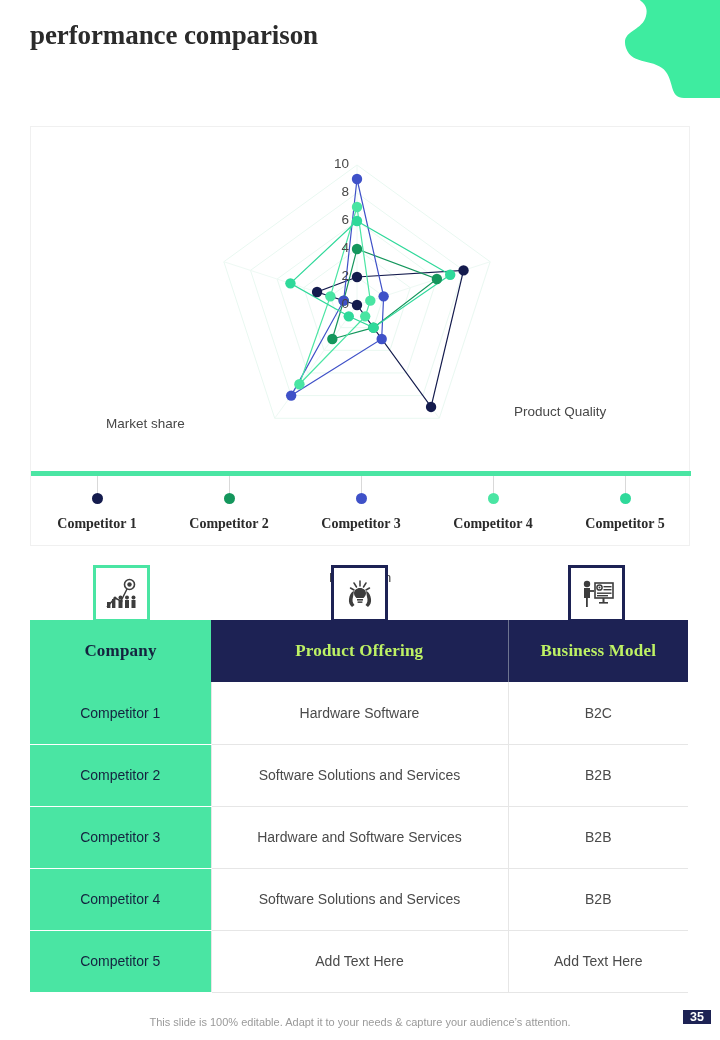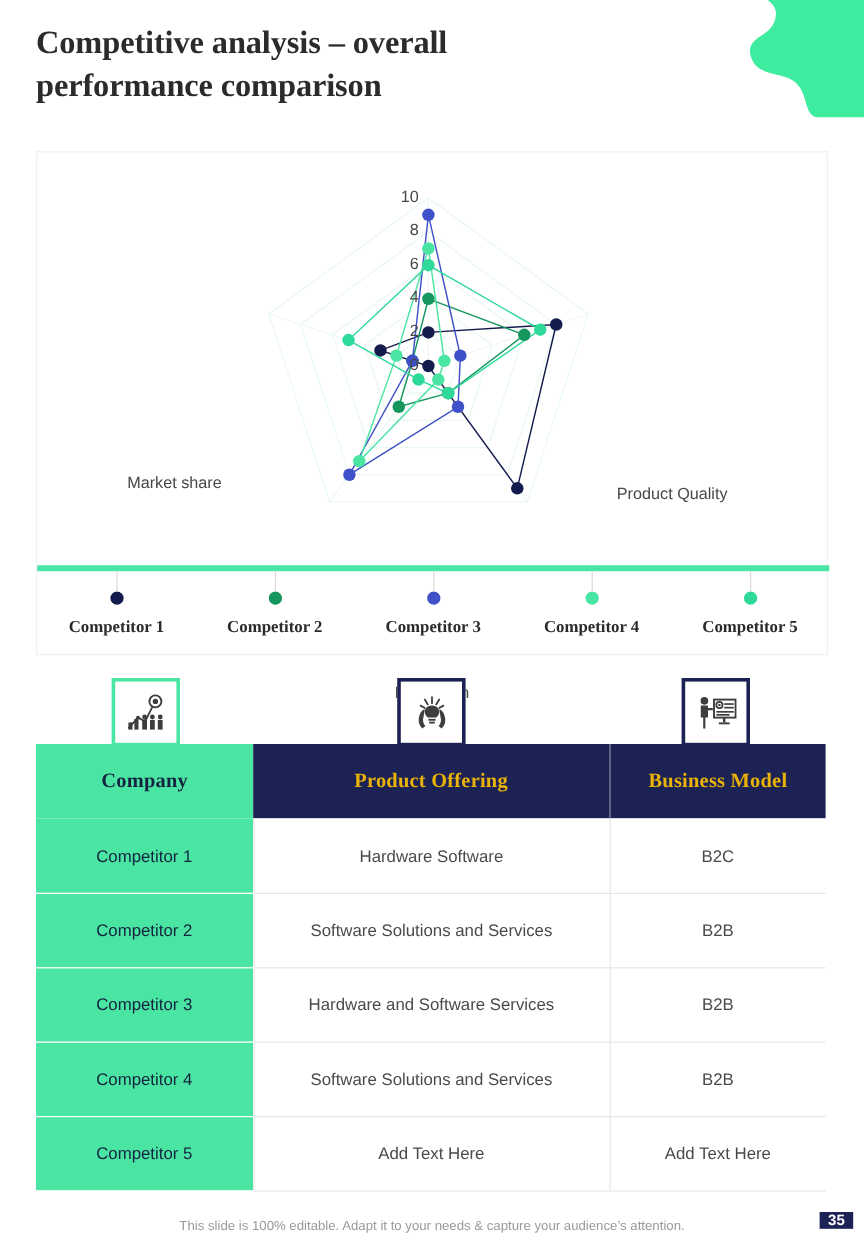--- a/index.html
+++ b/index.html
@@ -57,21 +57,21 @@
   }
   .chart-area svg { display: block; }
 
   .axis-title {
     position: absolute;
     font-size: 13.5px;
     color: #474747;
     white-space: nowrap;
   }
   .axis-brand     { left: 0; right: 0; top: 111px; text-align: center; }
-  .axis-market    { left: 75px; top: 268px; }
+  .axis-market    { left: 75px; top: 289px; }
   .axis-product   { left: 483px; top: 277px; }
   .axis-innov     { left: 0; right: 0; top: 443px; text-align: center; }
 
   .tick-label {
     position: absolute;
     font-size: 13.5px;
     color: #474747;
     text-align: right;
     width: 26px;
   }
@@ -160,21 +160,21 @@
     font-size: 17px;
     font-weight: 700;
     letter-spacing: 0.2px;
   }
   .th-company {
     background: #4ae5a3;
     color: #14233f;
   }
   .th-dark {
     background: #1d2254;
-    color: #eab308;
+    color: #bef264;
     border-left: 1px solid #6d7490;
   }
   .th-dark.first { border-left: none; }
 
   .table tbody td {
     font-size: 14px;
     color: #4a4a4a;
     background: #ffffff;
     border-bottom: 1px solid #e6e6e6;
     border-left: 1px solid #e6e6e6;
@@ -213,21 +213,20 @@
 </style>
 </head>
 <body>
 
 <svg class="blob" viewBox="0 0 130 112">
   <path id="blob-path" d="M30,0 C34,16 50,14 46,30 C42,46 20,44 26,62 C32,80 56,72 66,86
            C74,97 70,112 84,112 L130,112 L130,0 Z" fill="#3eeca0"></path>
 </svg>
 
 <div class="title">
-  <span class="line">Competitive analysis – overall</span>
   <span class="line">performance comparison</span>
 </div>
 
 <div class="chart-card">
 
   <div class="chart-area">
     <svg id="radar-svg" width="660" height="345">
         <polygon points="326,150 352.6295824562643,169.34752415750148 342.45798706418924,200.65247584249852 309.54201293581076,200.65247584249852 299.3704175437357,169.34752415750148" fill="none" stroke="#e9f8f1" stroke-width="1"></polygon>
         <polygon points="326,122 379.2591649125286,160.69504831500294 358.9159741283785,223.30495168499706 293.0840258716215,223.30495168499706 272.7408350874714,160.69504831500296" fill="none" stroke="#e9f8f1" stroke-width="1"></polygon>
         <polygon points="326,94 405.8887473687929,152.04257247250442 375.3739611925677,245.95742752749558 276.6260388074323,245.95742752749558 246.1112526312071,152.04257247250442" fill="none" stroke="#e9f8f1" stroke-width="1"></polygon>

